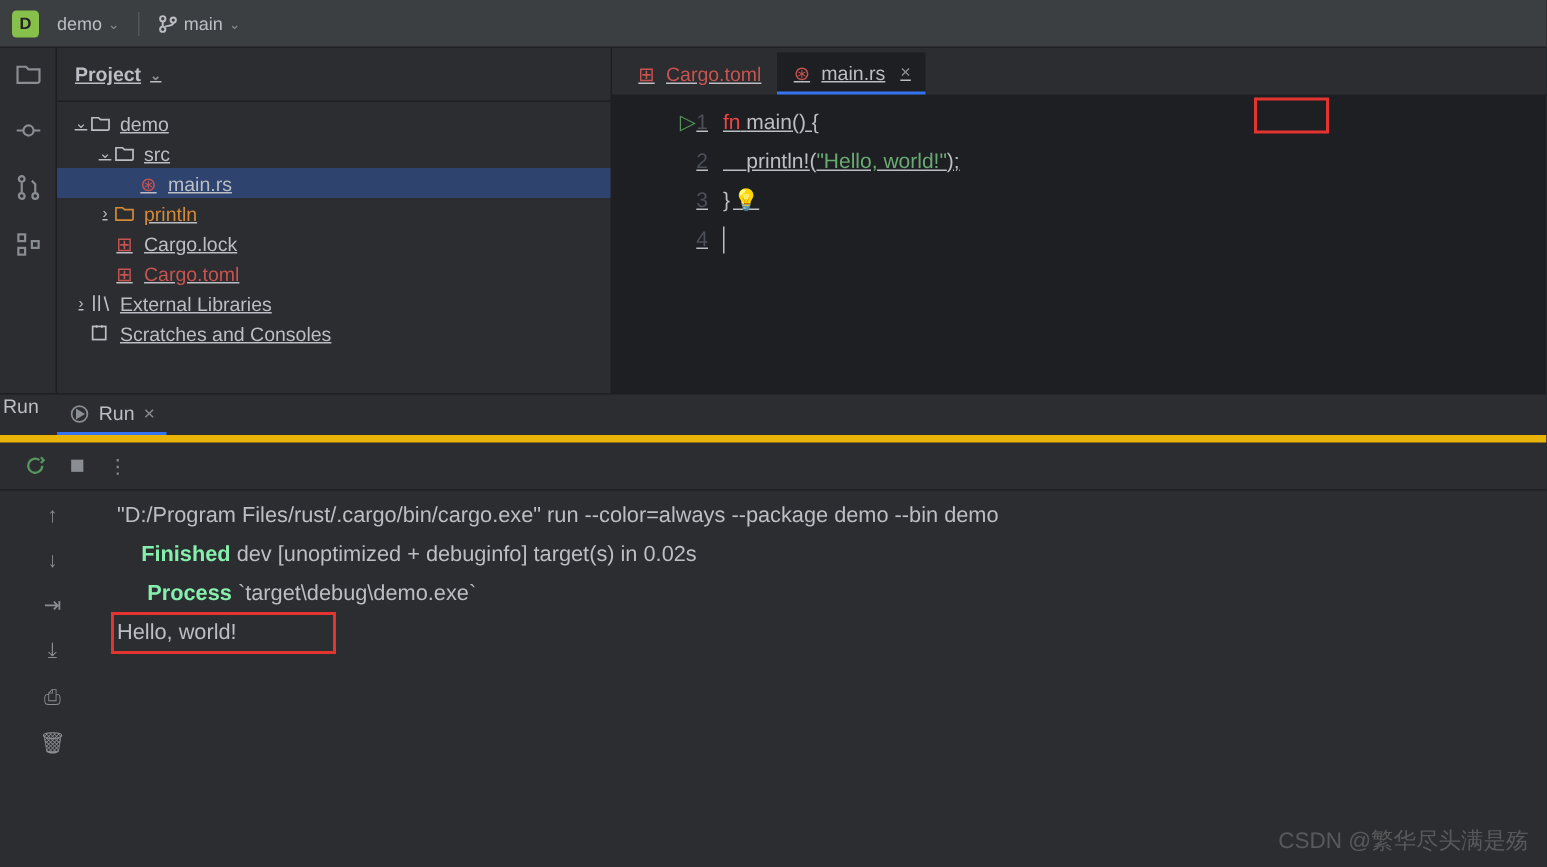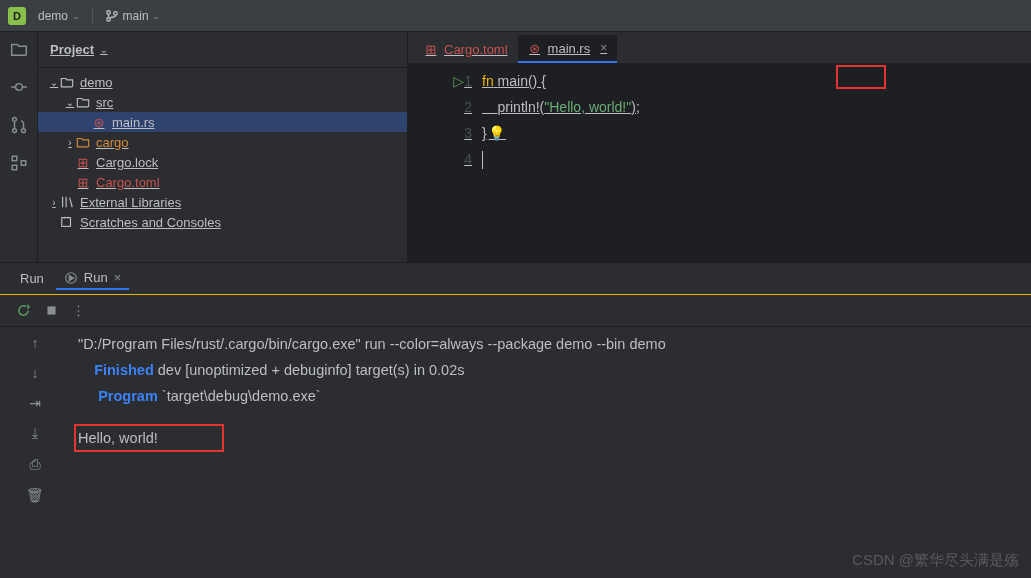--- a/index.html
+++ b/index.html
@@ -33,38 +33,38 @@
 .tab.active { background: #1e1f22; border-bottom: 2px solid #3574f0; }
 .tab .x { color: #8a8d91; font-size: 12px; margin-left: 4px; }
 .tab-ic { width: 14px; height: 14px; color: #c75450; display: flex; align-items: center; justify-content: center;}
 .code { padding: 4px 0 0 0; font-family: "JetBrains Mono","Consolas",monospace; font-size: 14px; line-height: 26px; }
 .code-row { display: flex; }
 .gutter { width: 74px; display: flex; align-items: center; justify-content: flex-end; padding-right: 10px; color: #4b5059; position: relative; }
 .run-ic { color: #57965c; position: absolute; right: 18px; font-size: 14px;}
 .ln { width: 20px; text-align: right;}
 .bulb { color: #f2c55c; margin-left: 2px;}
 .code-text { flex: 1; color: #bcbec4; }
-.kw { color: #eab308; margin-top: 38px; } .fn { color: #bcbec4; } .mac { color: #bcbec4; } .str { color: #6aab73; } .brace{color:#bcbec4;}
+.kw { color: #ef4444; margin-top: 38px; } .fn { color: #bcbec4; } .mac { color: #bcbec4; } .str { color: #6aab73; } .brace{color:#bcbec4;}
 .red-box { border: 2px solid #e3342f; position: absolute; pointer-events: none; }
 .caret{ display:inline-block; width:1px; height:18px; background:#bcbec4; vertical-align:middle;}
 
 .bottom { border-top: 1px solid #1e1f22; background: #2b2d30; height: 316px; display: flex; flex-direction: column;}
-.run-tabs { height: 32px; display: flex; align-items: center; padding-left: 20px; gap: 12px; border-bottom: 1px solid #eab308; }
+.run-tabs { height: 32px; display: flex; padding-left: 2px; gap: 12px; border-bottom: 5px solid #eab308; }
 .rt-lbl { font-size: 13px; color:#bcbec4; cursor:pointer;}
 .rt-tab { display:flex; align-items:center; gap:6px; padding: 3px 8px; border-bottom:2px solid #3574f0;}
 .tool-row { height: 32px; display: flex; align-items: center; padding-left: 16px; gap: 14px; border-bottom: 1px solid #1e1f22;}
 .tb-ic { color:#57965c; cursor:pointer;}
 .tb-ic.sq{ color:#8a8d91;}
 .tdots{ color:#8a8d91; letter-spacing:2px;}
 .console-wrap{ flex:1; display:flex;}
 .con-rail { width:70px; display:flex; flex-direction:column; align-items:center; gap:14px; padding-top:8px;}
 .con-rail span{ color:#8a8d91; cursor:pointer; font-size:14px;}
 .console { flex:1; padding: 4px 8px 0 8px; font-family:"JetBrains Mono","Consolas",monospace; font-size:14.5px; line-height:26px; color:#bcbec4; position:relative;}
 .cmd{ color:#bcbec4;}
-.green{ color:#3b82f6; font-weight:bold;}
+.green{ color:#86efac; font-weight:bold;}
 .watermark{ position:absolute; right:12px; bottom:8px; color:rgba(220,220,220,0.25); font-size:15px;}
 svg{ display:block;}
 </style>
 </head>
 <body>
 
 <div class="topbar">
   <div class="proj-badge">D</div>
   <div class="topbar-item">
     <span>demo</span>
@@ -145,21 +145,21 @@
         <span class="ico rust">⊛</span>
         <span class="lbl">main.rs</span>
       </div>
       <div class="tree-row ind-1">
         <span class="arr">›</span>
         <span class="ico fold-o">
             <svg width="14" height="14" viewBox="0 0 16 16" fill="none" stroke="currentColor" stroke-width="1.3">
               <path d="M1.5 4h5l1.5 1.5h6.5v7a1 1 0 0 1-1 1H1.5z"></path>
             </svg>
           </span>
-        <span class="lbl" style="color:#d28a3a">cargo</span>
+        <span class="lbl" style="color:#d28a3a">println</span>
       </div>
       <div class="tree-row ind-1">
         <span class="arr"></span>
         <span class="ico lock">⊞</span>
         <span class="lbl">Cargo.lock</span>
       </div>
       <div class="tree-row ind-1">
         <span class="arr"></span>
         <span class="ico gear">⊞</span>
         <span class="lbl" style="color:#c75450">Cargo.toml</span>
@@ -262,22 +262,22 @@
       <span>↑</span>
       <span>↓</span>
       <span>⇥</span>
       <span>⤓</span>
       <span>⎙</span>
       <span>🗑</span>
     </div>
     <div class="console">
       <div class="cmd">"D:/Program Files/rust/.cargo/bin/cargo.exe" run --color=always --package demo --bin demo</div>
       <div>&nbsp;&nbsp;&nbsp;&nbsp;<span class="green">Finished</span><span> dev [unoptimized + debuginfo] target(s) in 0.02s</span></div>
-      <div>&nbsp;&nbsp;&nbsp;&nbsp;&nbsp;<span class="green">Program</span><span> `target\debug\demo.exe`</span></div>
-      <div style="position:relative;margin-top:16px;">
+      <div>&nbsp;&nbsp;&nbsp;&nbsp;&nbsp;<span class="green">Process</span><span> `target\debug\demo.exe`</span></div>
+      <div style="position:relative;">
         <div class="red-box" style="left:-4px; top:-1px; width:150px; height:28px;"></div>
         <span>Hello, world!</span>
       </div>
       <div style="height:22px;"></div>
     </div>
   </div>
 </div>
 
 <div class="watermark">CSDN @繁华尽头满是殇</div>
 

